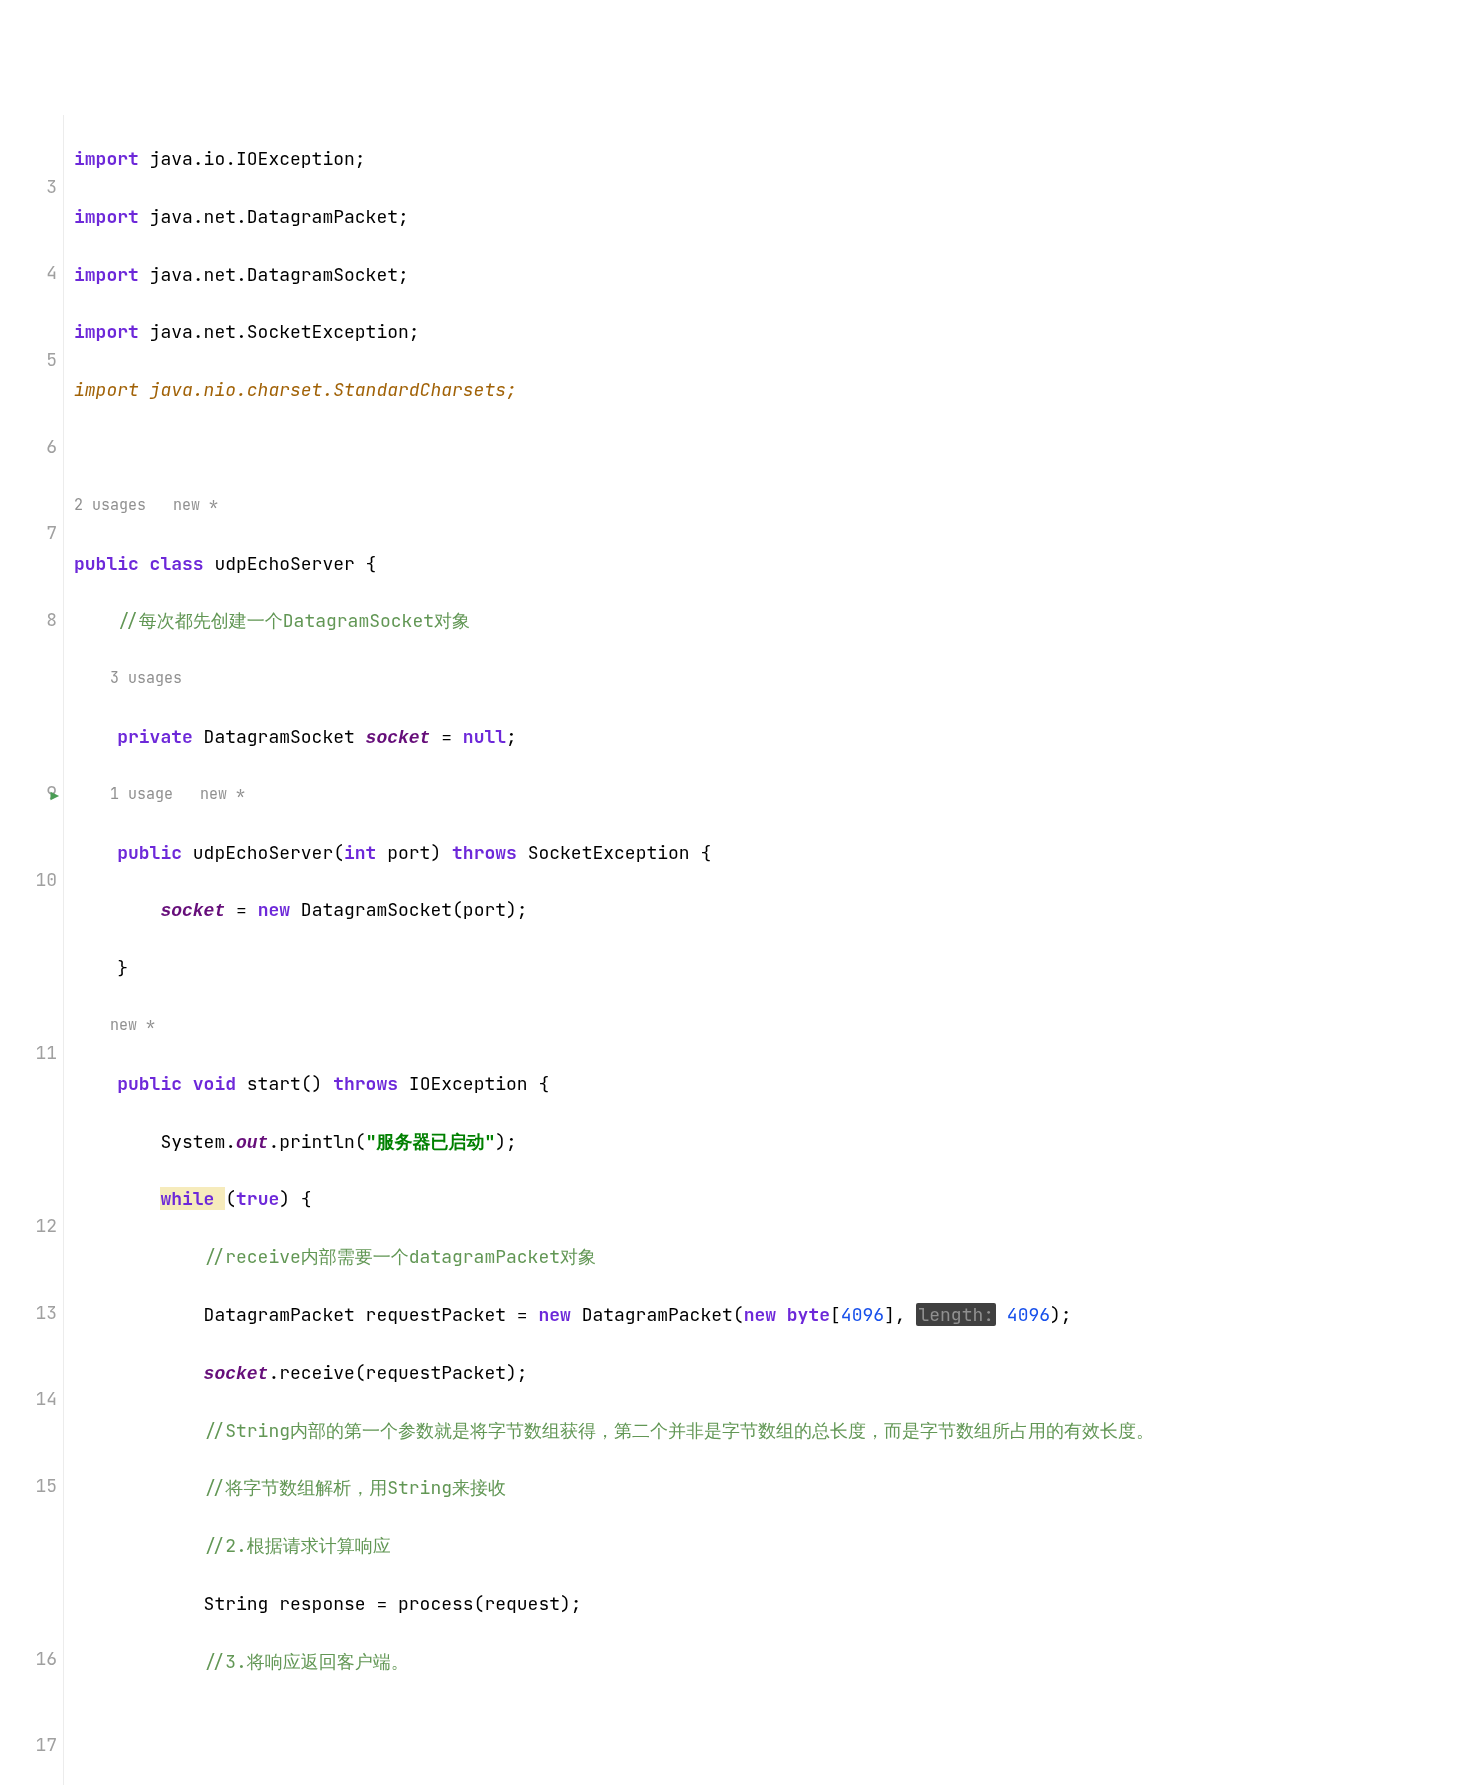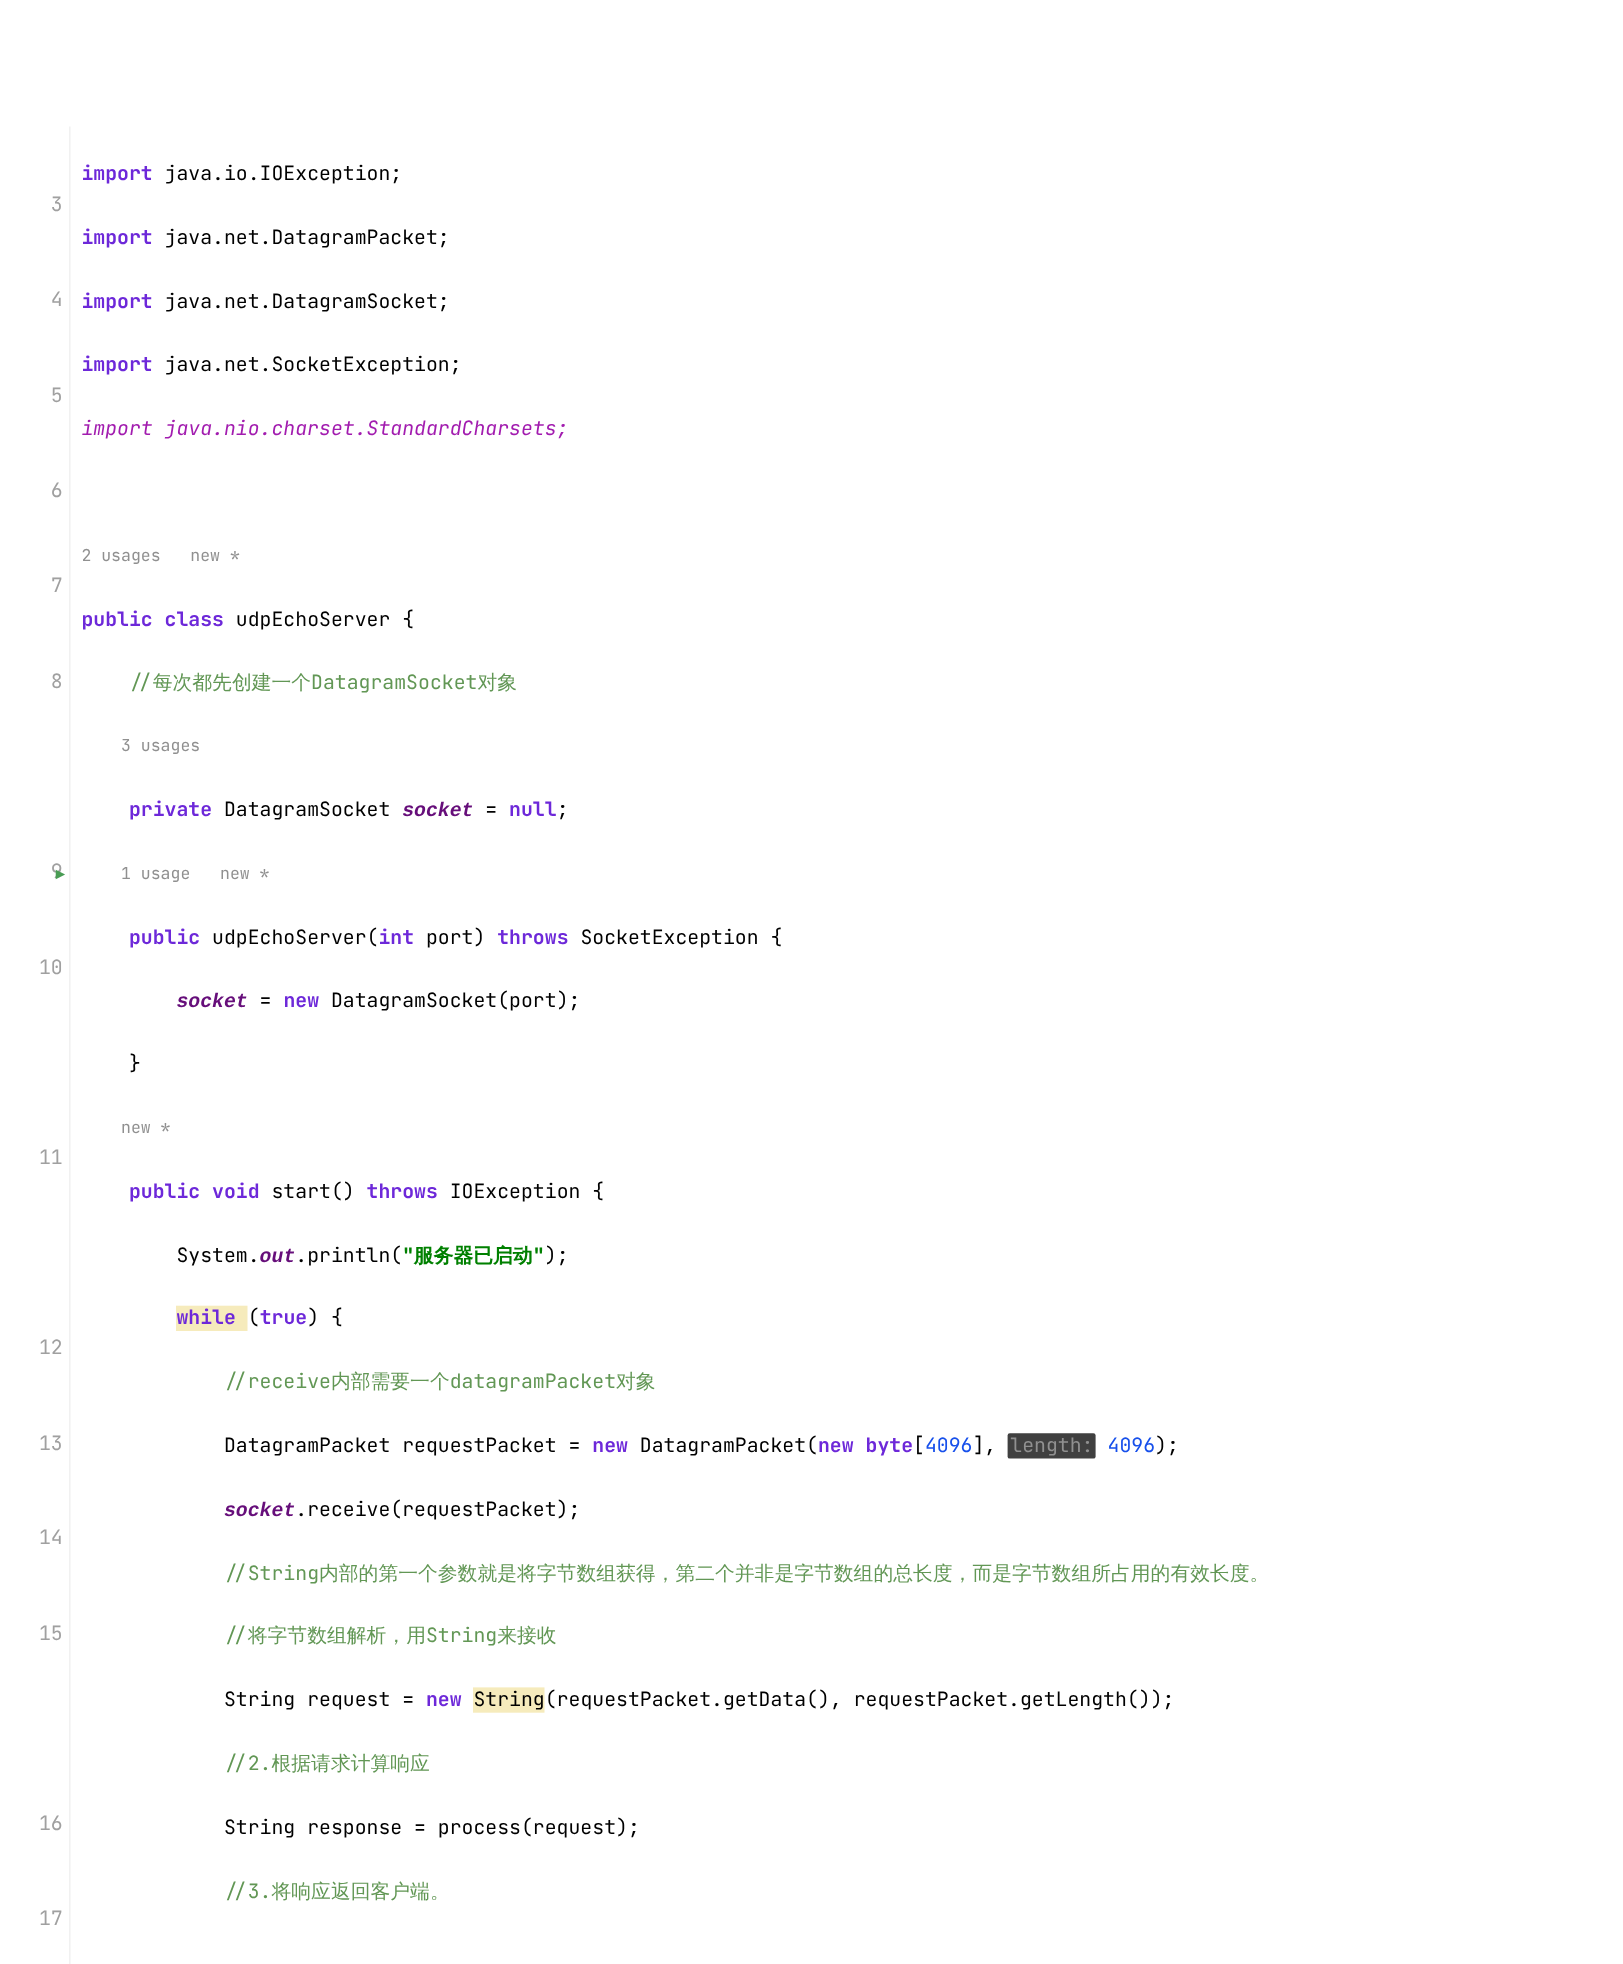--- a/index.html
+++ b/index.html
@@ -43,21 +43,21 @@
     flex: 1;
     position: relative;
   }
   .code-line {
     height: 29px;
     line-height: 29px;
     padding-left: 4px;
   }
   .kw { color: #6d28d9; font-weight: bold; } 
   .str { color: #008000; font-weight: bold;} 
-  .cmt { color: #a21caf; font-style: italic;} 
+  .cmt { color: #a16207; font-style: italic;} 
   .cmtcn { color: #629755;} 
   .num { color: #1750eb; }
   .ital { font-style: italic; color:#660e7a; font-weight:bold;font-family:Liberation Mono, monospace;}
   .hint { color:#909090; background:#404040; padding:0 2px; border-radius:2px;}
   .hl { background:#f6ebbc;}
   .usage { color:#909090; font-size:15px;}
 </style>
 </head>
 <body>
 
@@ -137,21 +137,20 @@
 <div class="code-line">    <span>}</span></div>
 <div class="code-line usage">    <span>new *</span></div>
 <div class="code-line">    <span class="kw">public void </span><span>start() </span><span class="kw">throws </span><span>IOException {</span></div>
 <div class="code-line">        <span>System.</span><span class="ital">out</span><span>.println(</span><span class="str">"服务器已启动"</span><span>);</span></div>
 <div class="code-line">        <span class="kw hl">while </span><span>(</span><span class="kw">true</span><span>) {</span></div>
 <div class="code-line">            <span class="cmtcn">//receive内部需要一个datagramPacket对象</span></div>
 <div class="code-line">            <span>DatagramPacket requestPacket = </span><span class="kw">new </span><span>DatagramPacket(</span><span class="kw">new byte</span><span>[</span><span class="num">4096</span><span>], </span><span class="hint">length:</span><span class="num"> 4096</span><span>);</span></div>
 <div class="code-line">            <span class="ital">socket</span><span>.receive(requestPacket);</span></div>
 <div class="code-line">            <span class="cmtcn">//String内部的第一个参数就是将字节数组获得，第二个并非是字节数组的总长度，而是字节数组所占用的有效长度。</span></div>
 <div class="code-line">            <span class="cmtcn">//将字节数组解析，用String来接收</span></div>
-<div class="code-line">            <span>String request = </span><span class="kw">new </span><span class="hl">String</span><span>(requestPacket.getData(), requestPacket.getLength());</span></div>
 <div class="code-line">            <span class="cmtcn">//2.根据请求计算响应</span></div>
 <div class="code-line">            <span>String response = process(request);</span></div>
 <div class="code-line">            <span class="cmtcn">//3.将响应返回客户端。</span></div>
 
 
 
 
 
 
 

